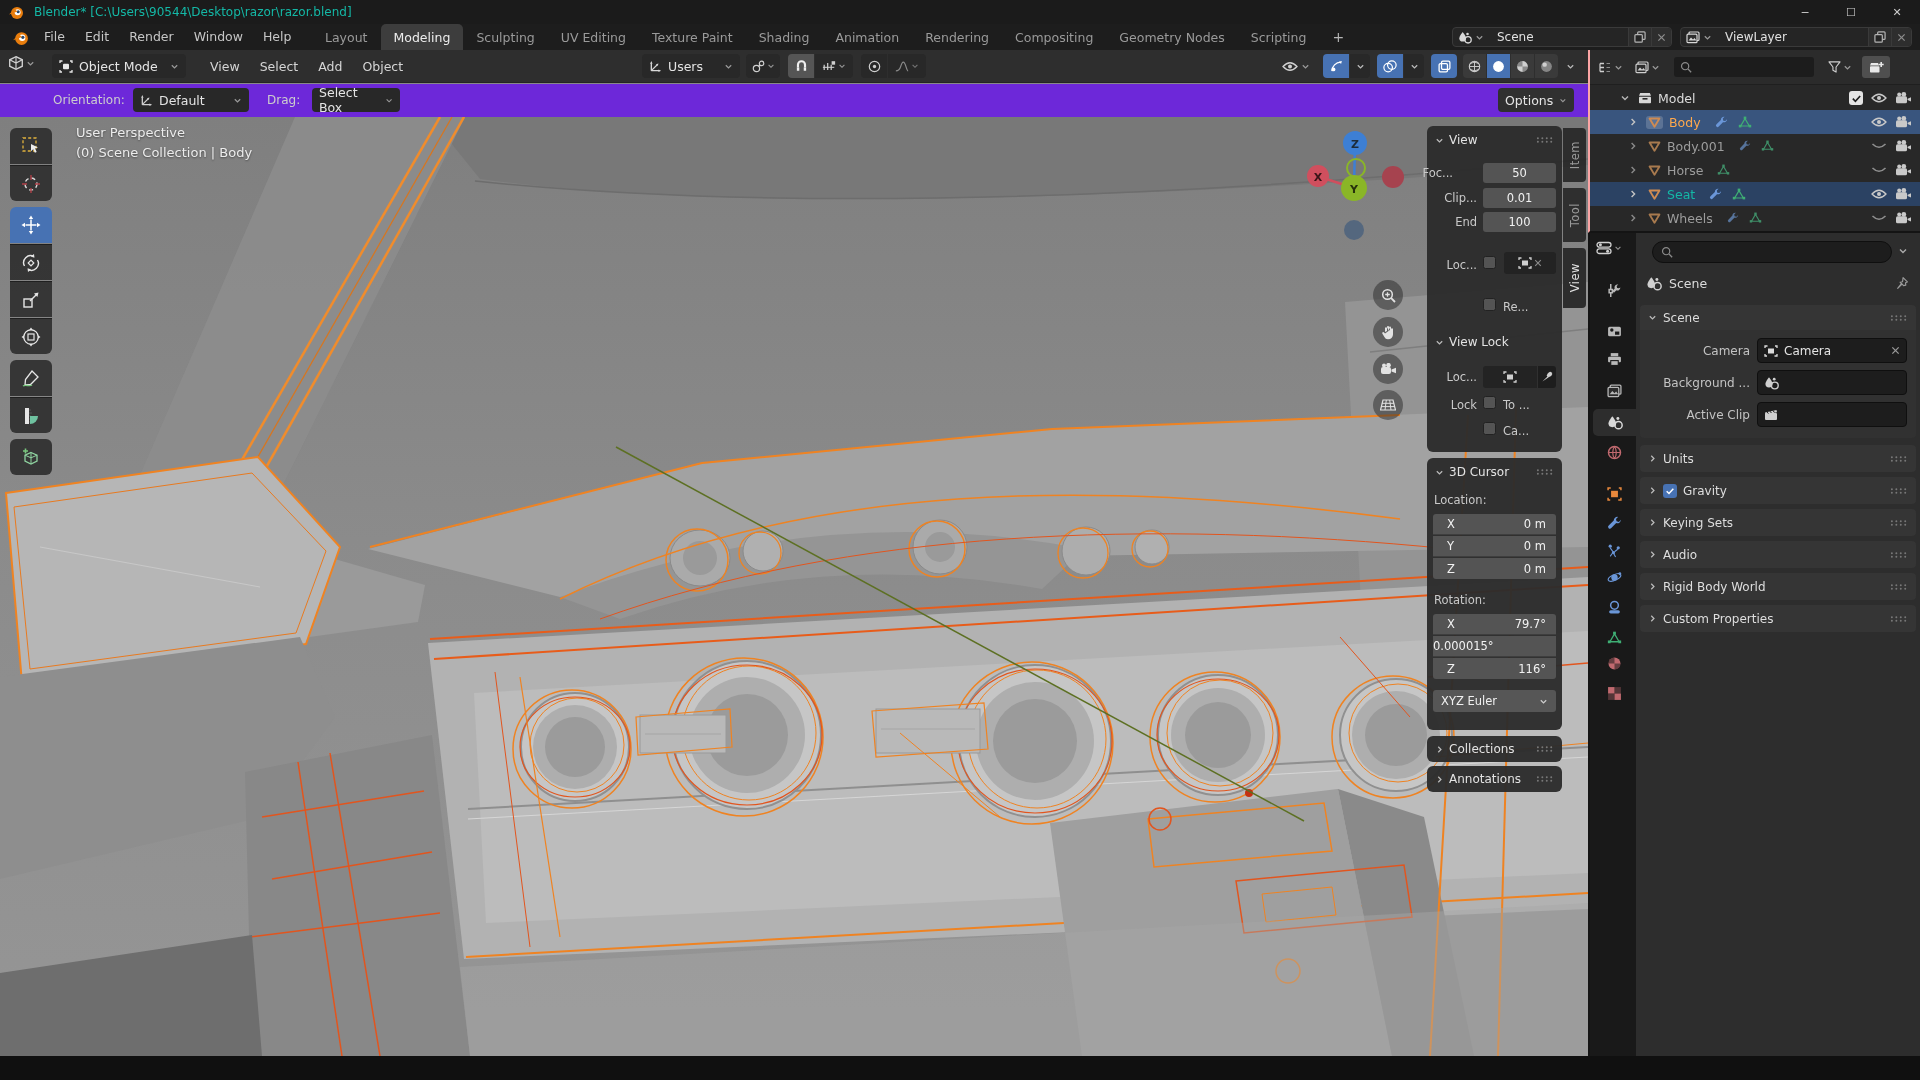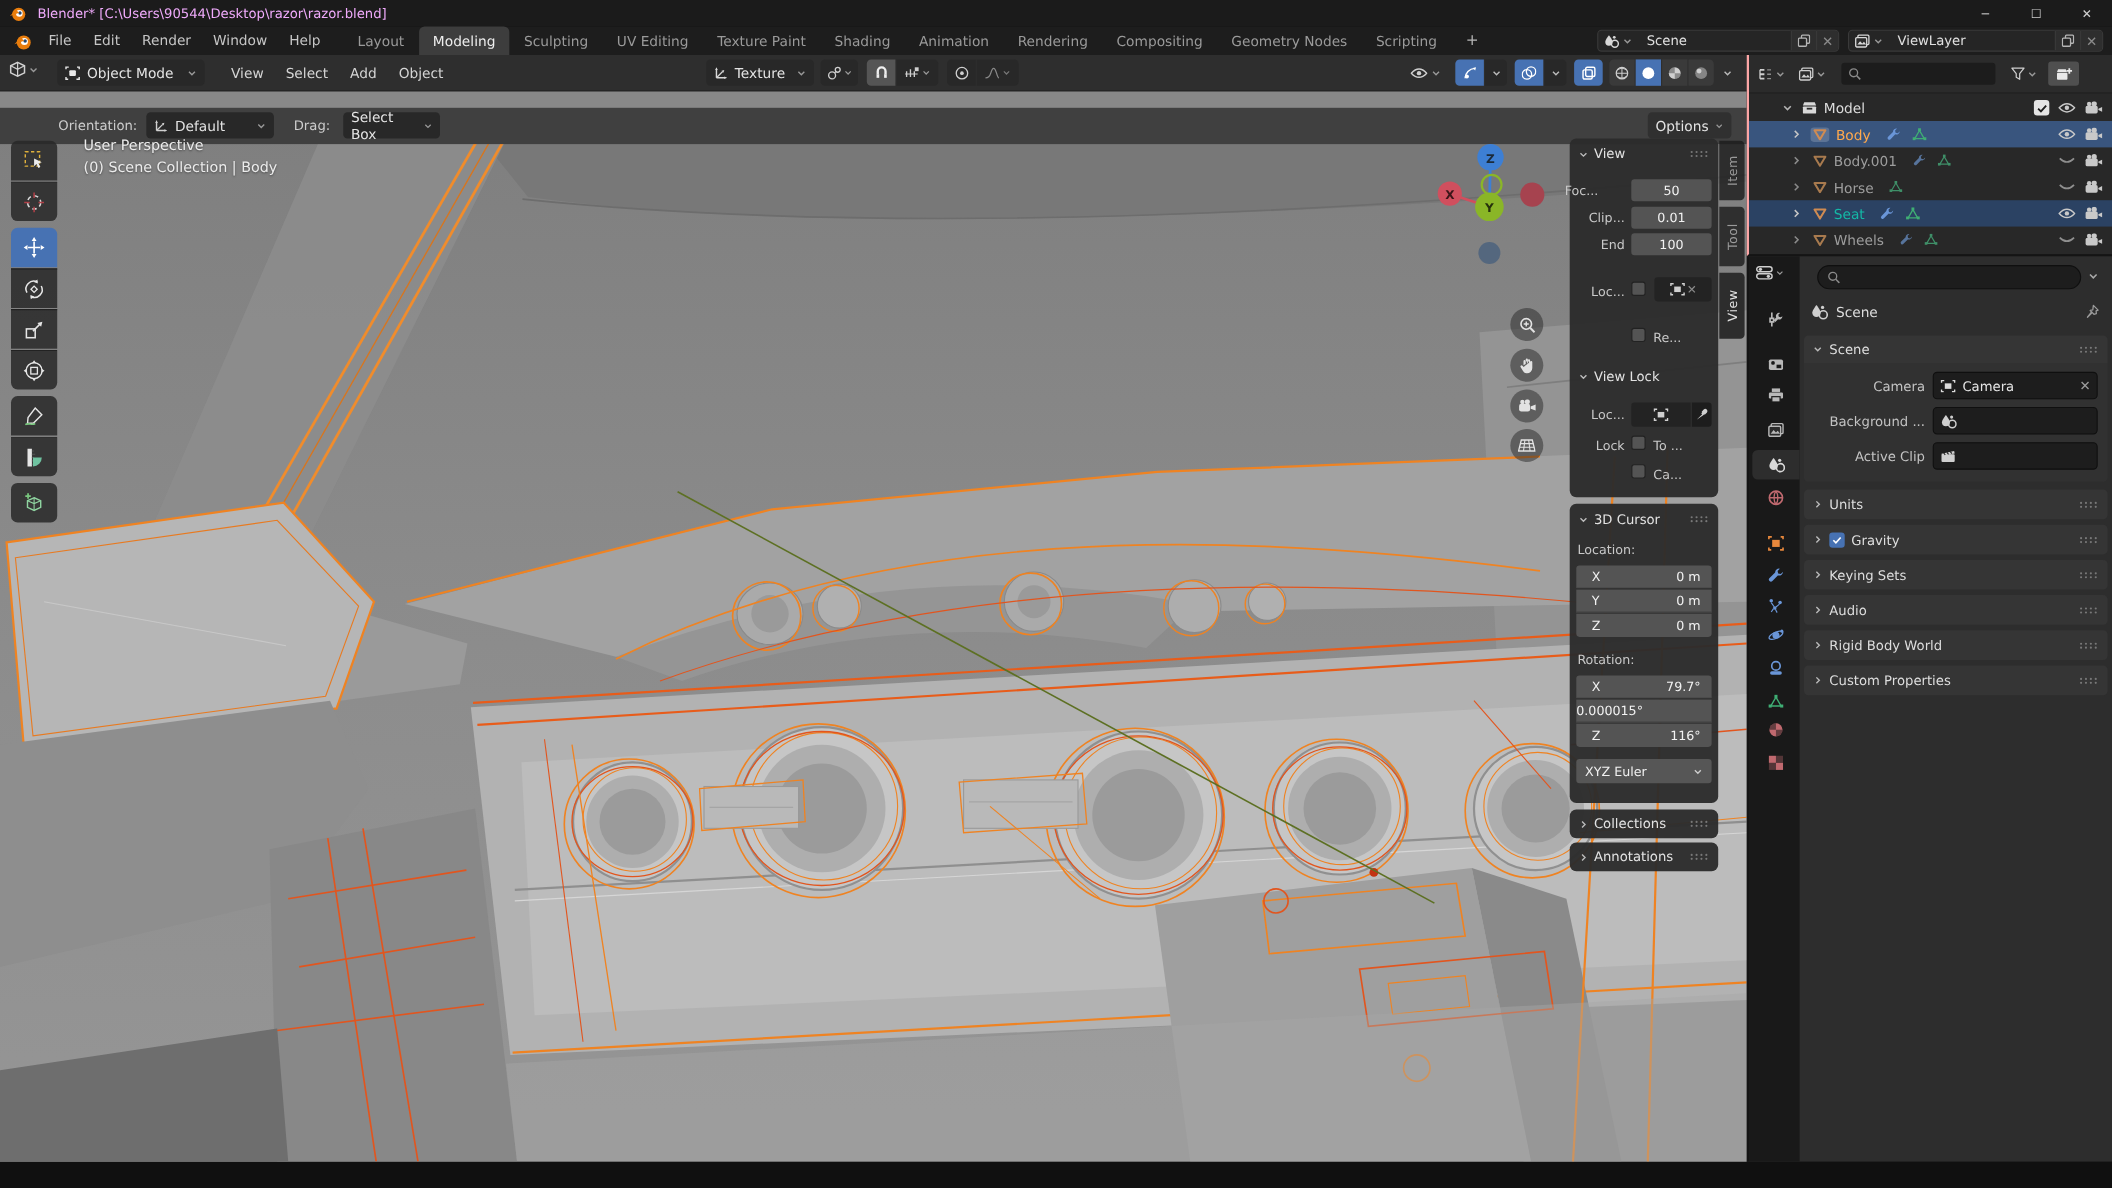--- a/index.html
+++ b/index.html
@@ -4,40 +4,40 @@
 <style>
   *{box-sizing:border-box;margin:0;padding:0;}
   html,body{background:#000;}
   .app{position:relative;width:1920px;height:1080px;overflow:hidden;background:#101010;
        font-family:"DejaVu Sans","Liberation Sans",sans-serif;color:#c9c9c9;font-size:12px;}
   .abs{position:absolute;}
   .flex{display:flex;align-items:center;}
   svg{display:block;}
   
   .titlebar{position:absolute;left:0;top:0;width:1920px;height:24px;background:#1b1b1b;display:flex;align-items:center;}
-  .title-text{font-size:12px;color:#f0abfc;margin-left:10px;}
+  .title-text{font-size:12px;color:#14b8a6;margin-left:10px;}
   .winbtn{width:46px;height:24px;display:flex;align-items:center;justify-content:center;color:#cfcfcf;font-size:11px;}
   
   .topbar{position:absolute;left:0;top:24px;width:1920px;height:26px;background:#1d1d1d;}
   .menu-item{padding:0 10px;height:26px;line-height:26px;font-size:12.5px;color:#c6c6c6;}
   .wtab{padding:0 13px;height:26px;line-height:27px;font-size:12.5px;color:#9a9a9a;border-radius:5px 5px 0 0;white-space:nowrap;}
   .wtab.active{background:#3d3d3d;color:#ededed;}
   .idwidget{height:20px;background:#252525;border:1px solid #3a3a3a;border-radius:4px;display:flex;align-items:center;overflow:hidden;}
   .idwidget .seg{height:100%;display:flex;align-items:center;padding:0 5px;}
   .idwidget .name{font-size:12px;color:#e0e0e0;padding:0 8px;flex:1;}
   .idwidget .btn{background:#2e2e2e;border-left:1px solid #3a3a3a;color:#b5b5b5;}
   
   .viewport{position:absolute;left:0;top:50px;width:1588px;height:1006px;background:#888;}
   .vph{position:absolute;left:0;top:0;width:1588px;height:33px;background:#2e2e2e;border-bottom:1px solid #242424;}
   .vph .menu-item{height:33px;line-height:33px;color:#d5d5d5;}
   .pill{background:#282828;border-radius:4px;display:flex;align-items:center;height:24px;padding:0 7px;gap:6px;color:#e4e4e4;font-size:12.5px;}
   .hbtn{height:24px;border-radius:4px;display:flex;align-items:center;justify-content:center;background:#282828;color:#cfcfcf;}
   .hbtn.on{background:#4772b3;color:#fff;}
   .hbtn.lit{background:#555;color:#eee;}
-  .toolsettings{position:absolute;left:0;top:48px;width:1588px;height:33px;background:#404040;}
+  .toolsettings{position:absolute;left:0;top:34px;width:1588px;height:33px;background:#6d28d9;}
   .lab{font-size:12px;color:#cdcdcd;}
   
   .tool{position:absolute;left:10px;width:42px;height:36px;background:rgba(40,40,40,.85);display:flex;align-items:center;justify-content:center;}
   .tool.active{background:#4772b3;}
   .grp-top{border-radius:6px 6px 0 0;}
   .grp-bot{border-radius:0 0 6px 6px;border-top:1px solid #1f1f1f;}
   .grp-mid{border-top:1px solid #1f1f1f;}
   .grp-solo{border-radius:6px;}
   
   .ovl{font-size:13px;color:#ececec;text-shadow:0 1px 2px rgba(0,0,0,.45);}
@@ -553,21 +553,21 @@
       <div class="flex abs" style="left:200px;top:0">
         <span class="menu-item">View</span>
         <span class="menu-item">Select</span>
         <span class="menu-item">Add</span>
         <span class="menu-item">Object</span>
       </div>
       <div class="pill abs" style="left:642px;top:4px;width:98px">
         <svg width="13" height="13" color="#d8d8d8">
             <use href="#i-axes"></use>
           </svg>
-        <span>Texture</span>
+        <span>Users</span>
         <svg width="9" height="9" color="#999" style="margin-left:auto">
             <use href="#i-chev"></use>
           </svg>
       </div>
       <div class="hbtn abs" style="left:746px;top:4px;width:34px;gap:2px">
         <svg width="13" height="13" color="#cfcfcf">
             <use href="#i-pivot"></use>
           </svg>
         <svg width="8" height="8" color="#999">
             <use href="#i-chev"></use>

